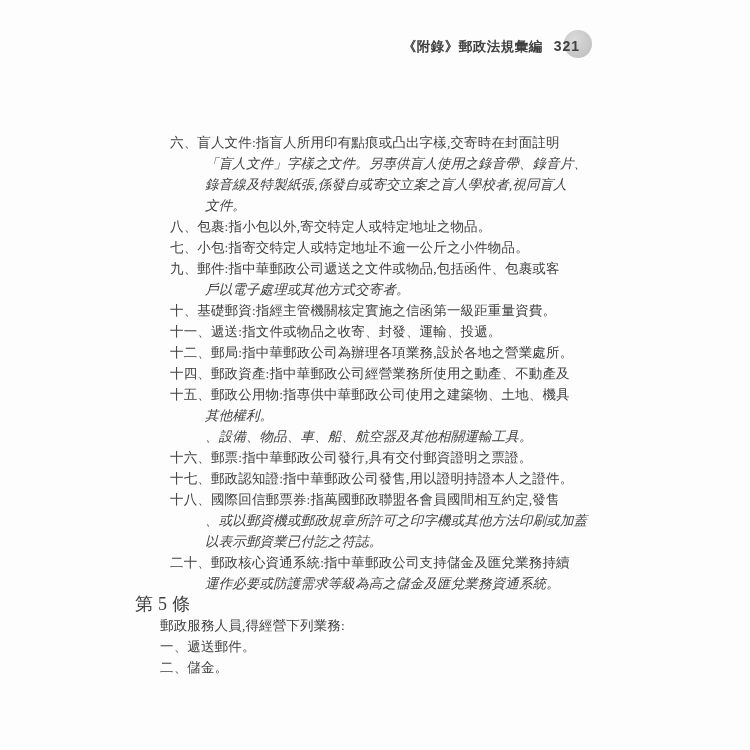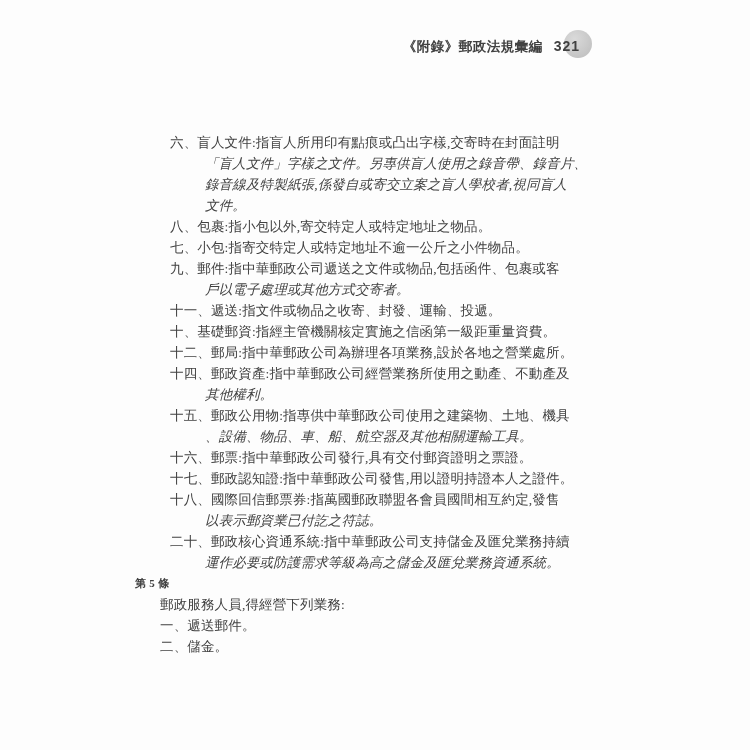--- a/index.html
+++ b/index.html
@@ -59,22 +59,22 @@
     font-size: 13.5px;
     line-height: 21px;
     height: 21px;
     letter-spacing: 0.15px;
   }
   .line.item { margin-left: 35px; }
   .line.cont { margin-left: 70px; font-style: italic; }
   .line.body { margin-left: 25px; }
   .line.article {
     margin-left: 0;
-    font-weight: 700;
-    font-size: 11px;
+    font-weight: 400;
+    font-size: 18px;
     letter-spacing: 0.3px;
   }
 </style>
 </head>
 <body>
 
 <div class="page">
 
   <span class="decor-circle"></span>
 
@@ -85,30 +85,31 @@
   <div class="content">
 
   <div class="line item">六、盲人文件:指盲人所用印有點痕或凸出字樣,交寄時在封面註明</div>
       <div class="line cont">「盲人文件」字樣之文件。另專供盲人使用之錄音帶、錄音片、</div>
       <div class="line cont">錄音線及特製紙張,係發自或寄交立案之盲人學校者,視同盲人</div>
       <div class="line cont">文件。</div>
       <div class="line item">八、包裹:指小包以外,寄交特定人或特定地址之物品。</div>
       <div class="line item">七、小包:指寄交特定人或特定地址不逾一公斤之小件物品。</div>
       <div class="line item">九、郵件:指中華郵政公司遞送之文件或物品,包括函件、包裹或客</div>
       <div class="line cont">戶以電子處理或其他方式交寄者。</div>
+      <div class="line item">十、基礎郵資:指經主管機關核定實施之信函第一級距重量資費。</div>
       <div class="line item">十一、遞送:指文件或物品之收寄、封發、運輸、投遞。</div>
-      <div class="line item">十、基礎郵資:指經主管機關核定實施之信函第一級距重量資費。</div>
       <div class="line item">十二、郵局:指中華郵政公司為辦理各項業務,設於各地之營業處所。</div>
       <div class="line item">十四、郵政資產:指中華郵政公司經營業務所使用之動產、不動產及</div>
+      <div class="line item">十五、郵政公用物:指專供中華郵政公司使用之建築物、土地、機具</div>
       <div class="line cont">其他權利。</div>
-      <div class="line item">十五、郵政公用物:指專供中華郵政公司使用之建築物、土地、機具</div>
       <div class="line cont">、設備、物品、車、船、航空器及其他相關運輸工具。</div>
       <div class="line item">十六、郵票:指中華郵政公司發行,具有交付郵資證明之票證。</div>
       <div class="line item">十七、郵政認知證:指中華郵政公司發售,用以證明持證本人之證件。</div>
       <div class="line item">十八、國際回信郵票券:指萬國郵政聯盟各會員國間相互約定,發售</div>
+      <div class="line cont">、或以郵資機或郵政規章所許可之印字機或其他方法印刷或加蓋</div>
       <div class="line cont">以表示郵資業已付訖之符誌。</div>
       <div class="line item">二十、郵政核心資通系統:指中華郵政公司支持儲金及匯兌業務持續</div>
       <div class="line cont">運作必要或防護需求等級為高之儲金及匯兌業務資通系統。</div>
       <div class="line article">第 5 條</div>
       <div class="line body">郵政服務人員,得經營下列業務:</div>
       <div class="line body">一、遞送郵件。</div>
       <div class="line body">二、儲金。</div>
     </div>
 
 </div>

